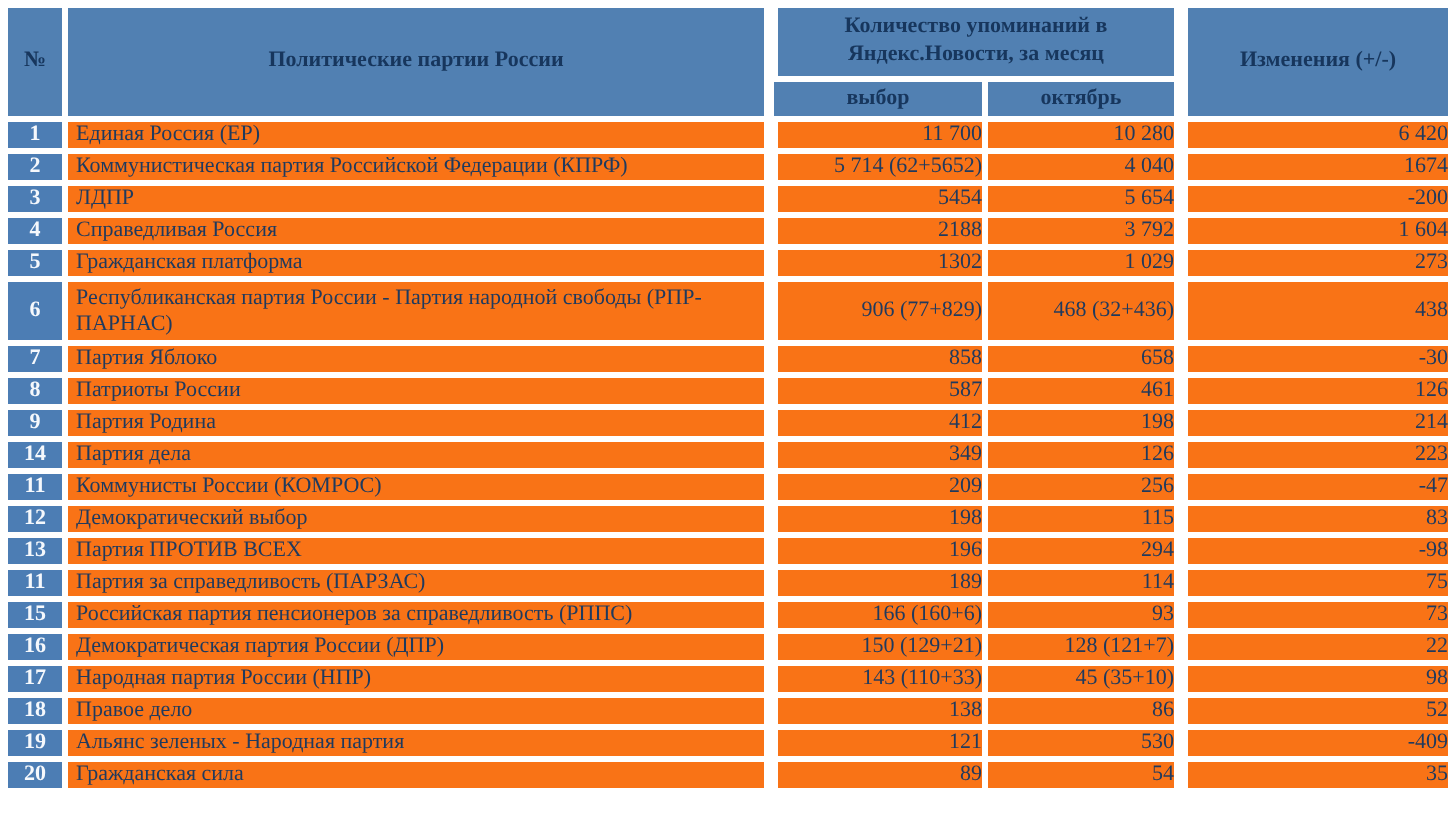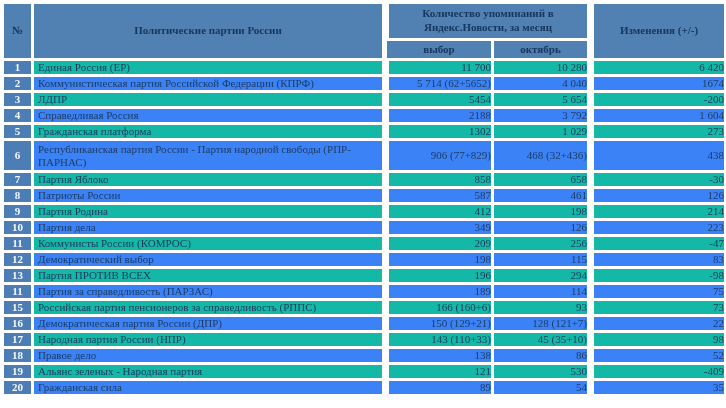--- a/index.html
+++ b/index.html
@@ -57,22 +57,22 @@
     background: #4c7db4;
     color: #f5f8fc;
     font-weight: bold;
     text-align: center;
     font-size: 11px;
   }
   td.cell-party { text-align: left; padding-left: 4px; padding-right: 3px; }
   td.cell-val   { text-align: right; }
   td.cell-nov   { border-left-width: 7px; }
   td.cell-chg   { border-left-width: 7px; }
-  tr.row-light td.cell-party, tr.row-light td.cell-val { background: #14b8a6; margin-left: 24px; }
-  tr.row-dark  td.cell-party, tr.row-dark  td.cell-val { background: #3b82f6; margin-left: 40px; }
+  tr.row-light td.cell-party, tr.row-light td.cell-val { background: #f97316; margin-left: 24px; }
+  tr.row-dark  td.cell-party, tr.row-dark  td.cell-val { background: #f97316; margin-left: 40px; }
 </style>
 </head>
 <body>
 
 <div class="screen">
   <table class="parties-table">
     <colgroup>
       <col style="width:30px">
       <col style="width:353px">
       <col style="width:107px">
@@ -149,21 +149,21 @@
     <td class="cell-val cell-chg">126</td>
   </tr>
         <tr class="row-light">
     <td class="cell-num">9</td>
     <td class="cell-party">Партия Родина</td>
     <td class="cell-val cell-nov">412</td>
     <td class="cell-val cell-oct">198</td>
     <td class="cell-val cell-chg">214</td>
   </tr>
         <tr class="row-dark">
-    <td class="cell-num">10</td>
+    <td class="cell-num">14</td>
     <td class="cell-party">Партия дела</td>
     <td class="cell-val cell-nov">349</td>
     <td class="cell-val cell-oct">126</td>
     <td class="cell-val cell-chg">223</td>
   </tr>
         <tr class="row-light">
     <td class="cell-num">11</td>
     <td class="cell-party">Коммунисты России (КОМРОС)</td>
     <td class="cell-val cell-nov">209</td>
     <td class="cell-val cell-oct">256</td>

